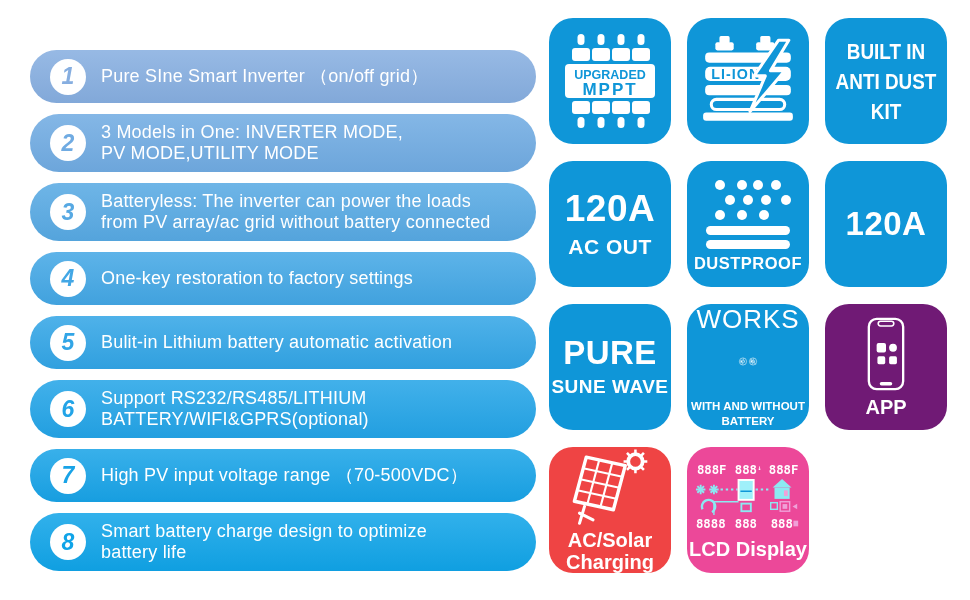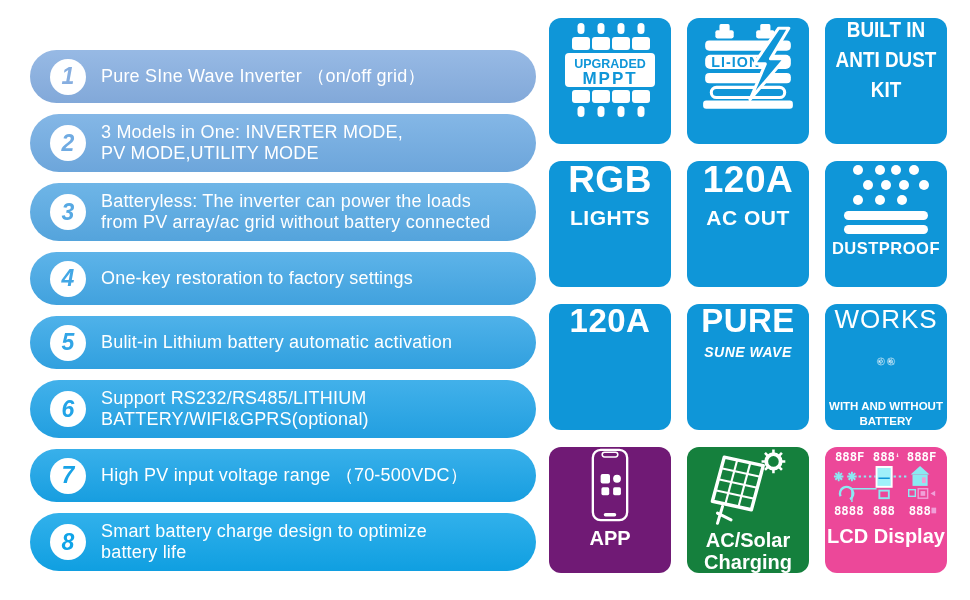--- a/index.html
+++ b/index.html
@@ -18,46 +18,46 @@
   .pill .num{flex:0 0 36px;width:36px;height:36px;border-radius:50%;background:#fff;
         display:flex;align-items:center;justify-content:center;
         font-size:23px;font-weight:bold;font-style:italic;margin-right:15px;}
   .pill .ptext{color:#fff;font-size:18px;line-height:1.17;white-space:pre-line;
         letter-spacing:.2px;}
 
   
   #grid{position:absolute;left:549px;top:18px;display:grid;
         grid-template-columns:repeat(3,122px);grid-auto-rows:126px;
         column-gap:16px;row-gap:17px;}
-  .tile{border-radius:12px;color:#fff;display:flex;flex-direction:column;
-        align-items:center;text-align:center;overflow:hidden;}
+  .tile{border-radius:24px;color:#fff;display:flex;flex-direction:column;
+        align-items:center;justify-content:center;text-align:center;overflow:hidden;}
   .tile .big{font-size:37px;font-weight:bold;letter-spacing:.5px;line-height:1.05;}
   .tile .big.md{font-size:33px;}
   .tile .small{font-size:21px;font-weight:bold;letter-spacing:.5px;white-space:pre-line;line-height:1.1;margin-top:6px;}
   .tile .small.xs{font-size:14.5px;margin-top:5px;line-height:1.2;}
-  .tile .small.sm{font-size:14px;font-style:italic;}
+  .tile .small.sm{font-size:19px;}
   .antidust{font-size:21px;font-weight:bold;line-height:1.3;white-space:pre-line;
         transform:scaleX(.9) scaleY(1.08);letter-spacing:0;}
   .works-top{font-size:26px;font-weight:400;letter-spacing:1px;margin-bottom:2px;}
   .works-small{font-size:11.5px;font-weight:bold;white-space:pre-line;line-height:1.35;margin-top:13px;}
   .tile .label{font-size:20px;font-weight:bold;white-space:pre-line;line-height:1.1;margin-top:4px;}
   .tile .label.du{font-size:16.5px;letter-spacing:.5px;margin-top:2px;}
   svg text{font-family:"Liberation Sans",sans-serif;font-weight:bold;}
   svg text.seg{font-family:"DejaVu Sans Mono",monospace;}
 </style>
 </head>
 <body>
 
 <div id="canvas">
 
 
   <div id="pills">
     <div class="pill" style="background-color: rgb(134, 174, 224);">
       <span class="num" style="color: rgb(134, 174, 224);">1</span>
-      <span class="ptext">Pure SIne Wave Inverter （on/off grid）</span>
+      <span class="ptext">Pure SIne Smart Inverter （on/off grid）</span>
     </div>
     <div class="pill two" style="background-color: rgb(112, 171, 226);">
       <span class="num" style="color: rgb(112, 171, 226);">2</span>
       <span class="ptext">3 Models in One: INVERTER MODE,
 PV MODE,UTILITY MODE</span>
     </div>
     <div class="pill two" style="background-color: rgb(87, 169, 227);">
       <span class="num" style="color: rgb(87, 169, 227);">3</span>
       <span class="ptext">Batteryless: The inverter can power the loads
 from PV array/ac grid without battery connected</span>
@@ -131,24 +131,20 @@
         <path d="M80,10 L56,45 L67,45 L52,80 L86,40 L72,40 L90,10 Z" fill="#0F96D8" stroke="#fff" stroke-width="3" stroke-linejoin="round"></path>
       </svg>
     </div>
 
     <div class="tile" style="background-color: rgb(15, 150, 216);">
       <div class="antidust">BUILT IN
 ANTI DUST
 KIT</div>
     </div>
 
-    <div class="tile" style="background-color: rgb(15, 150, 216);">
-      <div class="big">RGB</div>
-      <div class="small">LIGHTS</div>
-    </div>
 
     <div class="tile" style="background-color: rgb(15, 150, 216);">
       <div class="big">120A</div>
       <div class="small">AC OUT</div>
     </div>
 
     <div class="tile" style="background-color: rgb(15, 150, 216);">
       <svg width="100" height="76" viewBox="0 0 100 76">
         <g fill="#fff">
           <circle cx="22" cy="9" r="5"></circle>
@@ -207,21 +203,21 @@
         <rect x="40" y="6" width="20" height="6" rx="3" fill="none" stroke="#fff" stroke-width="2"></rect>
         <rect x="42" y="84" width="16" height="4.5" rx="2.25" fill="#fff"></rect>
         <rect x="38" y="34" width="12" height="12" rx="2.5" fill="#fff"></rect>
         <circle cx="59" cy="40" r="5" fill="#fff"></circle>
         <rect x="39" y="51" width="10" height="10" rx="2" fill="#fff"></rect>
         <rect x="54" y="51" width="10" height="10" rx="2" fill="#fff"></rect>
       </svg>
       <div class="label">APP</div>
     </div>
 
-    <div class="tile" style="background-color: #15803d;">
+    <div class="tile" style="background-color: #ef4444;">
       <svg width="90" height="80" viewBox="0 0 100 92">
         <g stroke="#fff" fill="none">
           <circle cx="80" cy="17" r="8.5" stroke-width="4.5"></circle>
           <g stroke-width="3">
             <line x1="80" y1="3" x2="80" y2="7"></line>
               <line x1="80" y1="27" x2="80" y2="31"></line>
             <line x1="66" y1="17" x2="70" y2="17"></line>
               <line x1="90" y1="17" x2="94" y2="17"></line>
             <line x1="70" y1="7" x2="73" y2="10"></line>
               <line x1="87" y1="24" x2="90" y2="27"></line>

